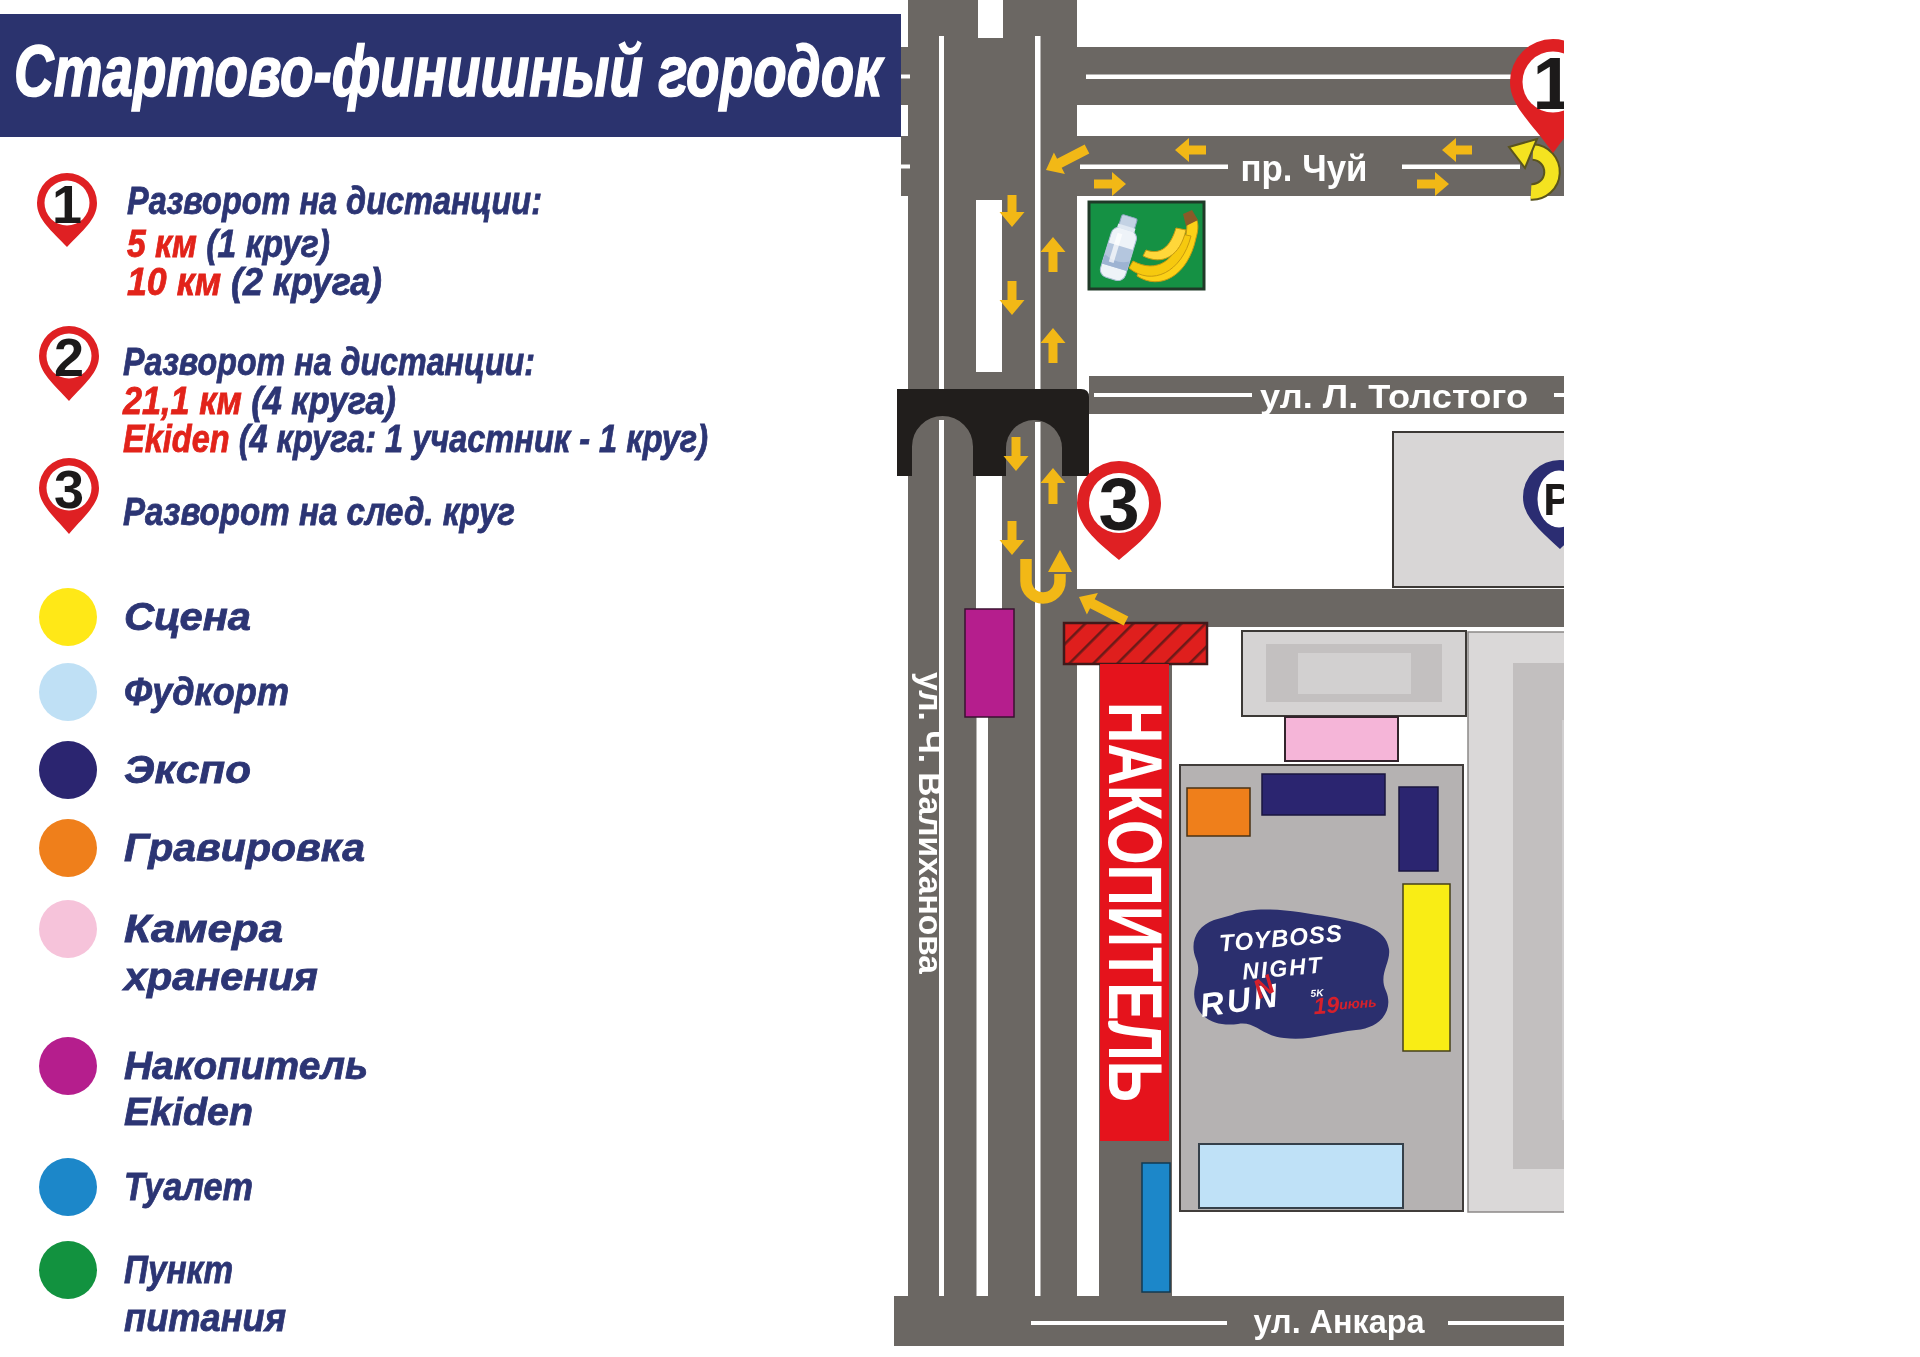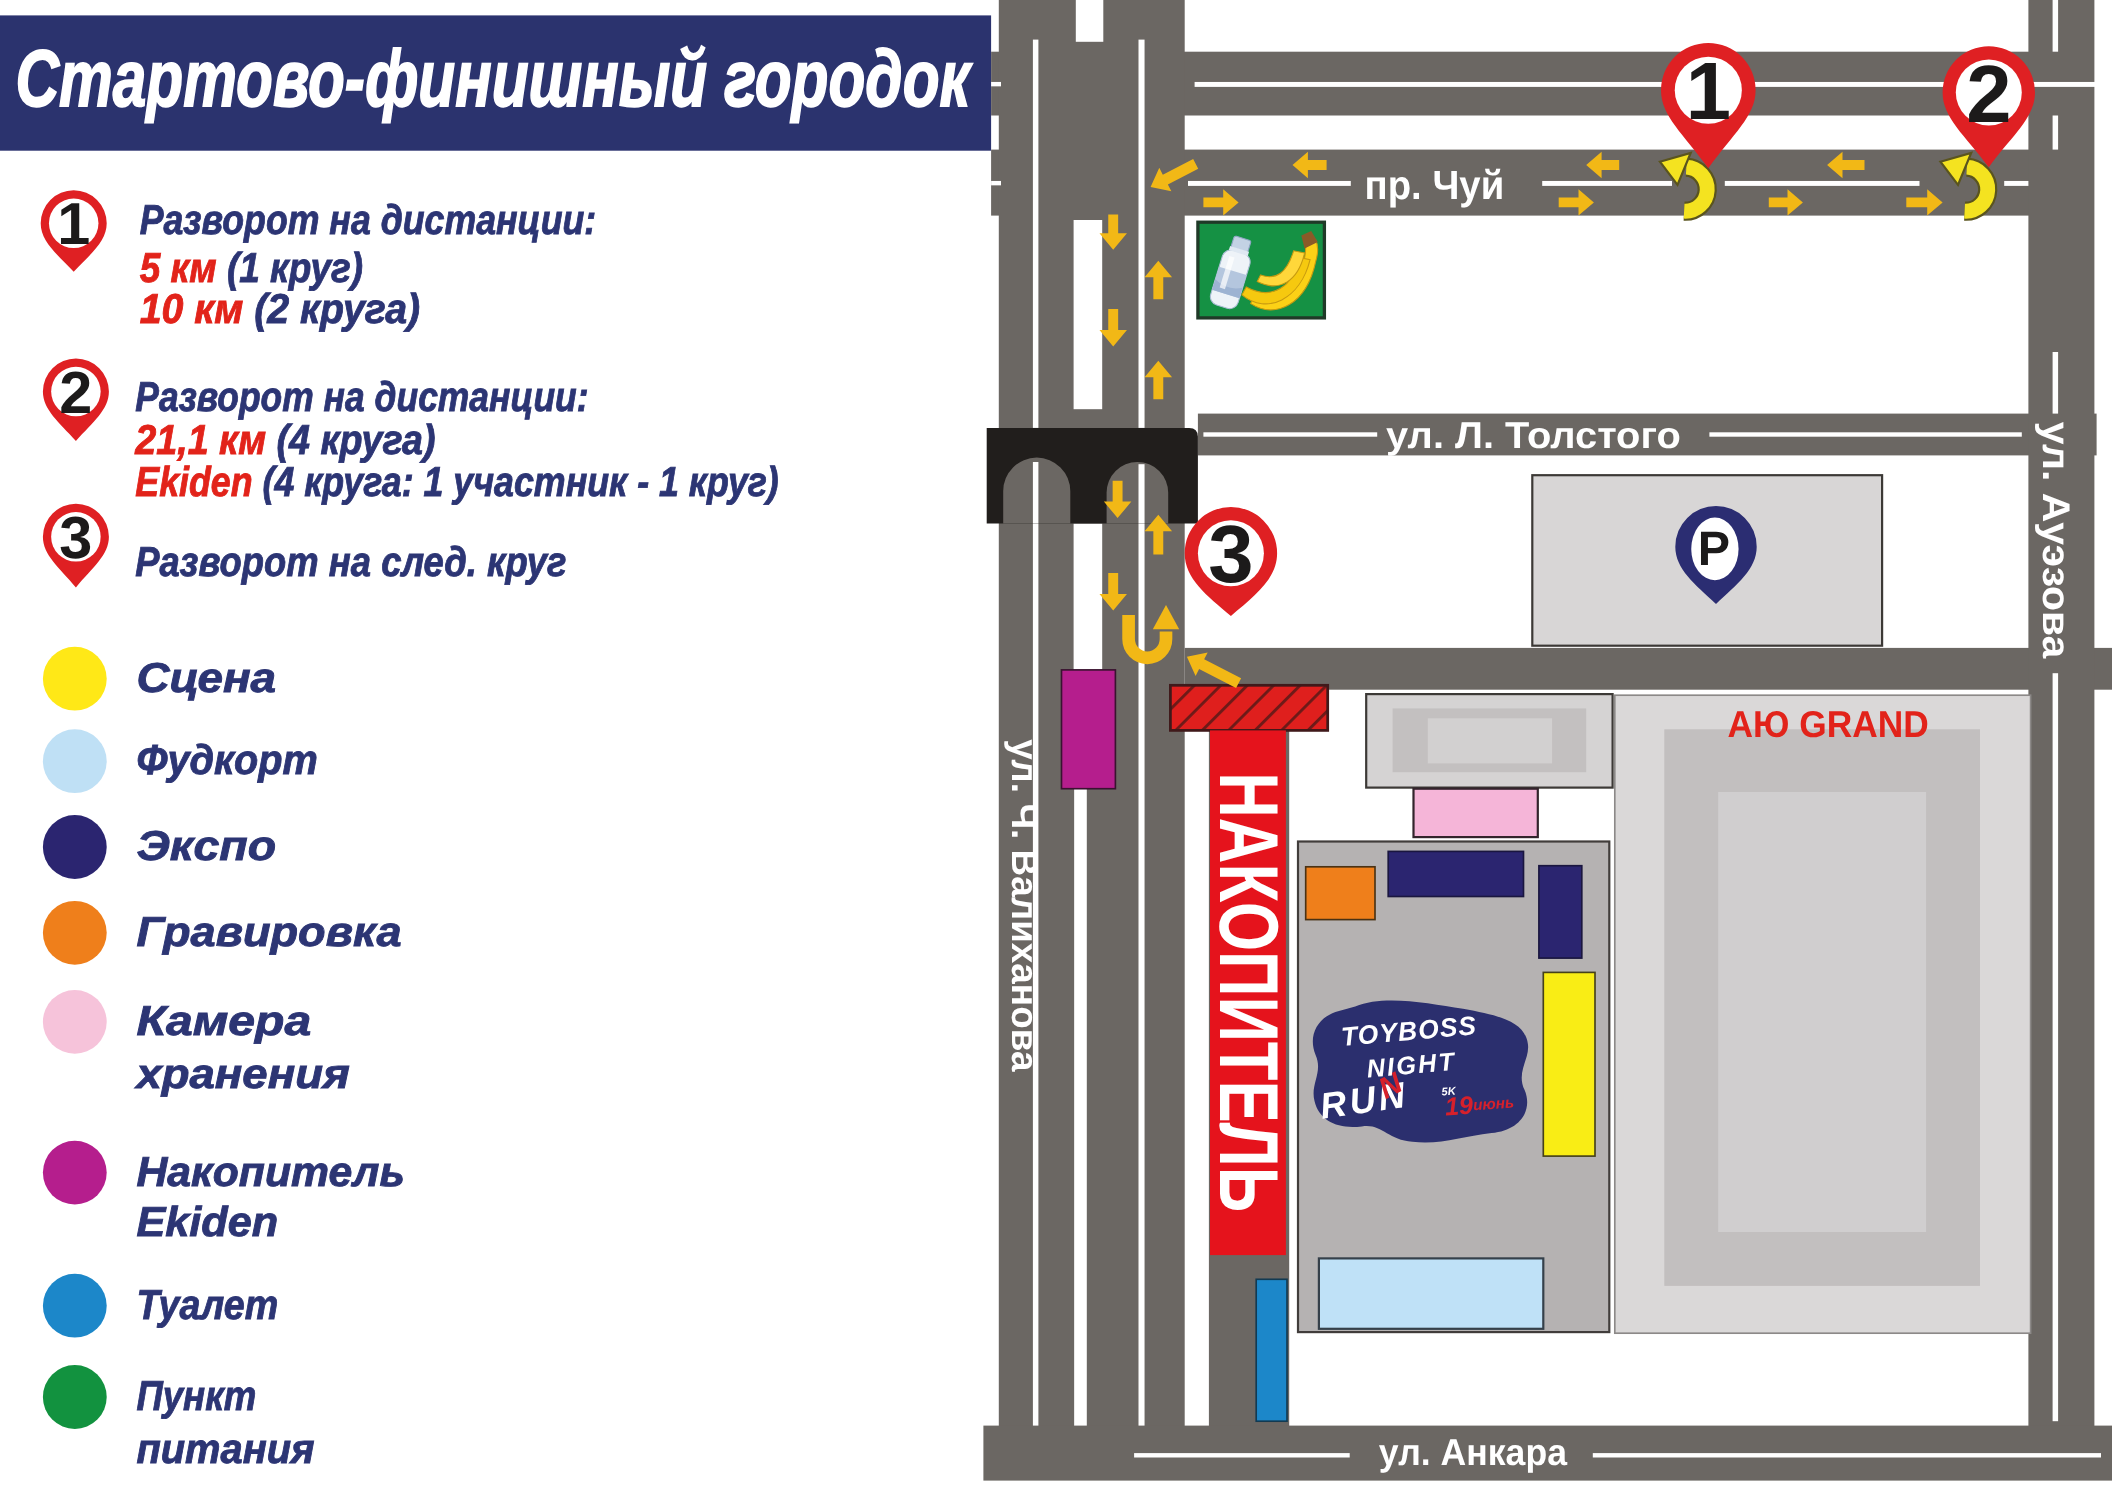--- a/index.html
+++ b/index.html
@@ -1,15 +1,15 @@
 <!DOCTYPE html>
 <html><head><meta charset="utf-8">
 <style>
 html,body{margin:0;padding:0;background:#fff;}
-#page{position:relative;width:1920px;height:1357px;background:#fff;overflow:hidden;}
+#page{position:relative;width:1564px;height:1357px;background:#fff;overflow:hidden;}
 svg{position:absolute;left:0;top:0;}
 text{font-family:"Liberation Sans",sans-serif;}
 </style></head>
 <body>
 <div id="page">
 <svg width="1920" height="1357" viewBox="0 0 1920 1357">
 <defs>
 <pattern id="hatch" width="17" height="17" patternUnits="userSpaceOnUse" patternTransform="rotate(-45)">
 <rect width="17" height="17" fill="#df1f1d"></rect>
 <rect x="0" y="0" width="17" height="2.6" fill="#6d1a18"></rect>

